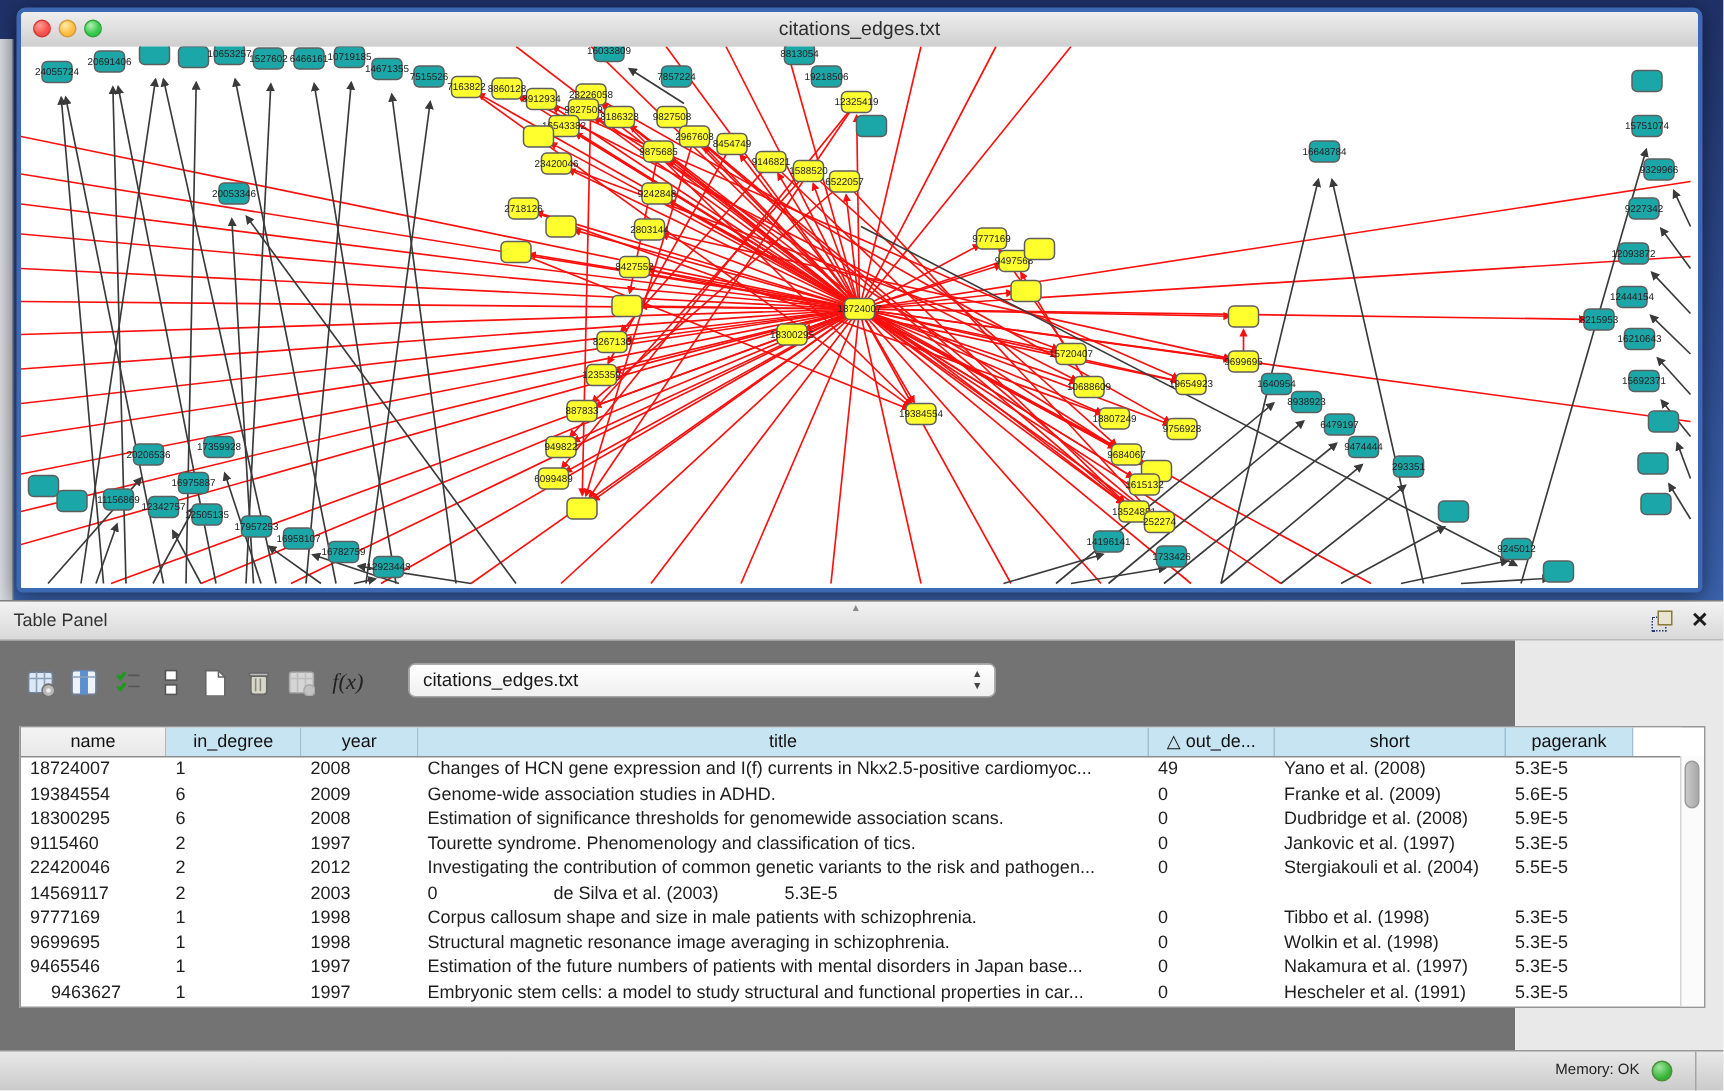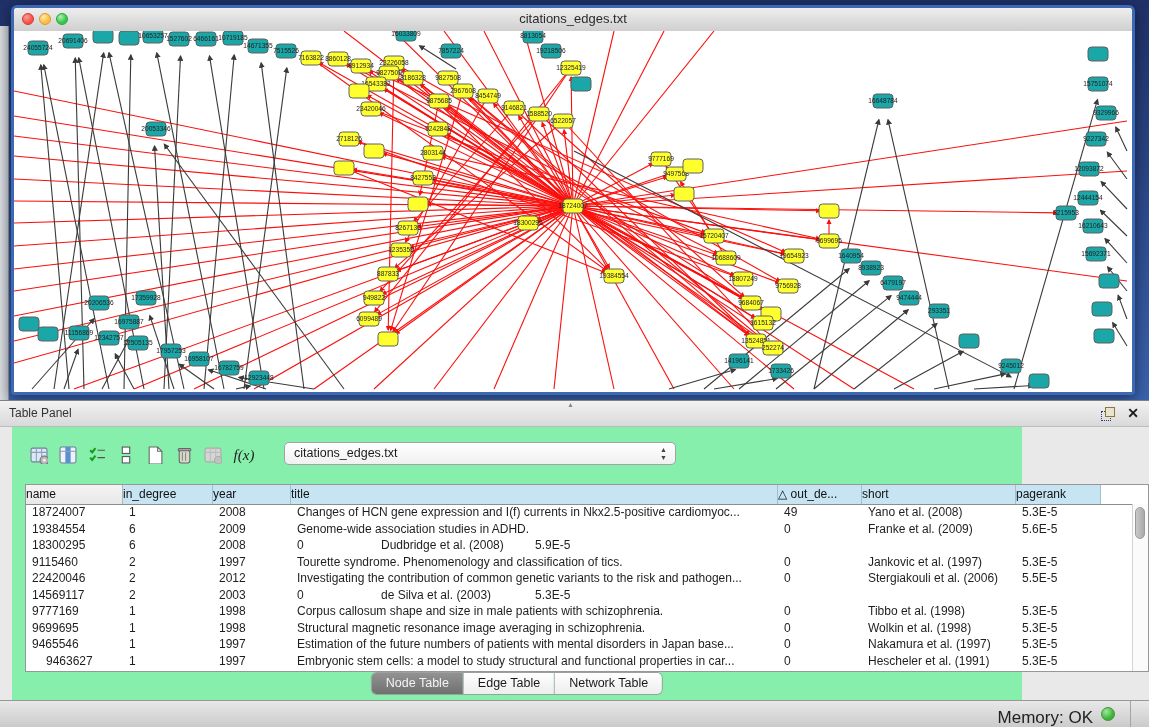--- a/index.html
+++ b/index.html
@@ -29,57 +29,57 @@
   
   #tp-header{position:absolute;left:0;top:400px;width:1149px;height:27px;box-sizing:border-box;
     background:linear-gradient(180deg,#f2f2f2,#d9d9d9);
     border-top:1px solid #7f7f7f;border-bottom:1px solid #bcbcbc;}
   #tp-title{position:absolute;left:9px;top:0;line-height:25px;font-size:12px;color:#333;}
   #tp-grip{position:absolute;left:50%;top:-1px;margin-left:-6px;font-size:8px;color:#888;}
   #tp-float{position:absolute;right:34px;top:6px;width:14px;height:14px;}
   #tp-float .sq1{position:absolute;left:0;bottom:0;width:8px;height:8px;border:1px dotted #2b3a7a;background:transparent;}
   #tp-float .sq2{position:absolute;right:0;top:0;width:8px;height:8px;border:1px solid #8a7a3a;background:#e8e4d0;}
   #tp-close{position:absolute;right:10px;top:4px;font-size:14px;font-weight:bold;color:#1a1a1a;cursor:default;}
-  #tp-body{position:absolute;left:12px;top:427px;width:1010px;height:273px;background:#86efac;}
+  #tp-body{position:absolute;left:0;top:427px;width:1010px;height:273px;background:#737373;}
   
   #tp-toolbar{position:absolute;left:14px;top:14px;height:28px;display:flex;align-items:center;}
   .tbtn{width:26px;height:26px;margin-right:3px;display:flex;align-items:center;justify-content:center;}
   .tbtn svg{display:block;}
   #fn-btn{font-style:italic;font-family:"Liberation Serif",serif;font-size:15px;color:#222;
     width:30px;text-align:center;}
   #table-select{position:absolute;left:272px;top:15px;width:392px;height:23px;box-sizing:border-box;
     background:linear-gradient(180deg,#ffffff,#f0f0f0);border:1px solid #a3a3a3;border-radius:5px;
     font-size:12.5px;color:#1a1a1a;line-height:21px;padding-left:9px;}
   #table-select .arrows{position:absolute;right:8px;top:3px;font-size:7px;line-height:8px;color:#444;text-align:center;}
   
   #tp-table{position:absolute;left:13px;top:57px;width:1124px;height:188px;box-sizing:border-box;
     border:1px solid #979797;background:#fff;overflow:hidden;}
   #thead{display:flex;height:19px;border-bottom:1px solid #8d8d8d;}
-  .hcell{box-sizing:border-box;height:19px;line-height:18px;text-align:left;font-size:12px;color:#111;
+  .hcell{box-sizing:border-box;height:19px;line-height:18px;text-align:center;font-size:12px;color:#111;
     background:#c7e4f3;border-right:1px solid #9fc0d2;overflow:hidden;white-space:nowrap;}
   .hcell.first{background:linear-gradient(180deg,#f4f4f4,#e8e8e8);border-right:1px solid #b5b5b5;}
   .hcell.filler{background:#fff;border-right:none;}
   #tbody{position:absolute;left:0;top:19px;right:15px;bottom:0;}
   .trow{display:flex;height:16.5px;}
   .tcell{box-sizing:border-box;padding-left:6px;font-size:12px;line-height:16.5px;color:#1e1e1e;
     overflow:hidden;white-space:nowrap;}
   #vscroll{position:absolute;right:0;top:19px;bottom:0;width:15px;background:#fbfbfb;border-left:1px solid #d4d4d4;}
   #vthumb{position:absolute;left:2px;top:3px;width:10px;height:32px;border-radius:6px;
     background:linear-gradient(90deg,#c9c9c9,#a9a9a9);border:1px solid #9b9b9b;box-sizing:border-box;}
   
   #tp-tabs{position:absolute;left:50%;transform:translateX(-50%);top:246px;display:flex;height:21px;
     border-radius:5px;box-shadow:0 0 0 1px #9f9f9f;overflow:hidden;}
   .tab{padding:0 14px;font-size:12.5px;line-height:21px;background:linear-gradient(180deg,#ffffff,#ededed);
     color:#1a1a1a;border-left:1px solid #b9b9b9;}
   .tab:first-child{border-left:none;}
   .tab.active{background:linear-gradient(180deg,#929292,#707070);color:#f4f4f4;}
   
   #status-bar{position:absolute;left:0;top:700px;width:1149px;height:27px;box-sizing:border-box;
     background:linear-gradient(180deg,#e8e8e8,#cbcbcb);border-top:1px solid #989898;}
-  #mem-label{position:absolute;right:56px;top:7px;font-size:17px;color:#222;}
+  #mem-label{position:absolute;right:56px;top:7px;font-size:10px;color:#222;}
   #mem-dot{position:absolute;right:34px;top:6px;width:14px;height:14px;border-radius:50%;box-sizing:border-box;
     background:radial-gradient(circle at 35% 30%,#9fe69f,#35b435 65%);border:1px solid #4e8f3f;}
   #status-sep{position:absolute;right:18px;top:0;width:1px;height:27px;background:#a5a5a5;}
 </style>
 </head>
 <body>
 
 <div id="desktop">
   <div id="left-rail"></div>
   <div id="net-window">
@@ -746,40 +746,41 @@
           <div class="tcell" style="width: 78px;">2009</div>
           <div class="tcell" style="width: 487px;">Genome-wide association studies in ADHD.</div>
           <div class="tcell" style="width: 84px;">0</div>
           <div class="tcell" style="width: 154px;">Franke et al. (2009)</div>
           <div class="tcell" style="width: 85px;">5.6E-5</div>
         </div>
         <div class="trow">
           <div class="tcell" style="width: 97px;">18300295</div>
           <div class="tcell" style="width: 90px;">6</div>
           <div class="tcell" style="width: 78px;">2008</div>
+          <div class="tcell" style="width: 487px;">Estimation of significance thresholds for genomewide association scans.</div>
           <div class="tcell" style="width: 84px;">0</div>
           <div class="tcell" style="width: 154px;">Dudbridge et al. (2008)</div>
           <div class="tcell" style="width: 85px;">5.9E-5</div>
         </div>
         <div class="trow">
           <div class="tcell" style="width: 97px;">9115460</div>
           <div class="tcell" style="width: 90px;">2</div>
           <div class="tcell" style="width: 78px;">1997</div>
           <div class="tcell" style="width: 487px;">Tourette syndrome. Phenomenology and classification of tics.</div>
           <div class="tcell" style="width: 84px;">0</div>
           <div class="tcell" style="width: 154px;">Jankovic et al. (1997)</div>
           <div class="tcell" style="width: 85px;">5.3E-5</div>
         </div>
         <div class="trow">
           <div class="tcell" style="width: 97px;">22420046</div>
           <div class="tcell" style="width: 90px;">2</div>
           <div class="tcell" style="width: 78px;">2012</div>
           <div class="tcell" style="width: 487px;">Investigating the contribution of common genetic variants to the risk and pathogen...</div>
           <div class="tcell" style="width: 84px;">0</div>
-          <div class="tcell" style="width: 154px;">Stergiakouli et al. (2006)</div>
+          <div class="tcell" style="width: 154px;">Stergiakouli et al. (2004)</div>
           <div class="tcell" style="width: 85px;">5.5E-5</div>
         </div>
         <div class="trow">
           <div class="tcell" style="width: 97px;">14569117</div>
           <div class="tcell" style="width: 90px;">2</div>
           <div class="tcell" style="width: 78px;">2003</div>
           <div class="tcell" style="width: 84px;">0</div>
           <div class="tcell" style="width: 154px;">de Silva et al. (2003)</div>
           <div class="tcell" style="width: 85px;">5.3E-5</div>
         </div>
@@ -818,24 +819,19 @@
           <div class="tcell" style="width: 84px;">0</div>
           <div class="tcell" style="width: 154px;">Hescheler et al. (1991)</div>
           <div class="tcell" style="width: 85px;">5.3E-5</div>
         </div>
       </div>
     <div id="vscroll">
       <div id="vthumb"></div>
     </div>
   </div>
 
-  <div id="tp-tabs">
-      <div class="tab active">Node Table</div>
-      <div class="tab">Edge Table</div>
-      <div class="tab">Network Table</div>
-    </div>
 </div>
 
 <div id="status-bar">
   <span id="mem-label">Memory: OK</span>
   <span id="mem-dot" style="background: radial-gradient(circle at 35% 30%, rgb(159, 230, 159), rgb(53, 180, 53) 65%);"></span>
   <span id="status-sep"></span>
 </div>
 
 </body></html>

